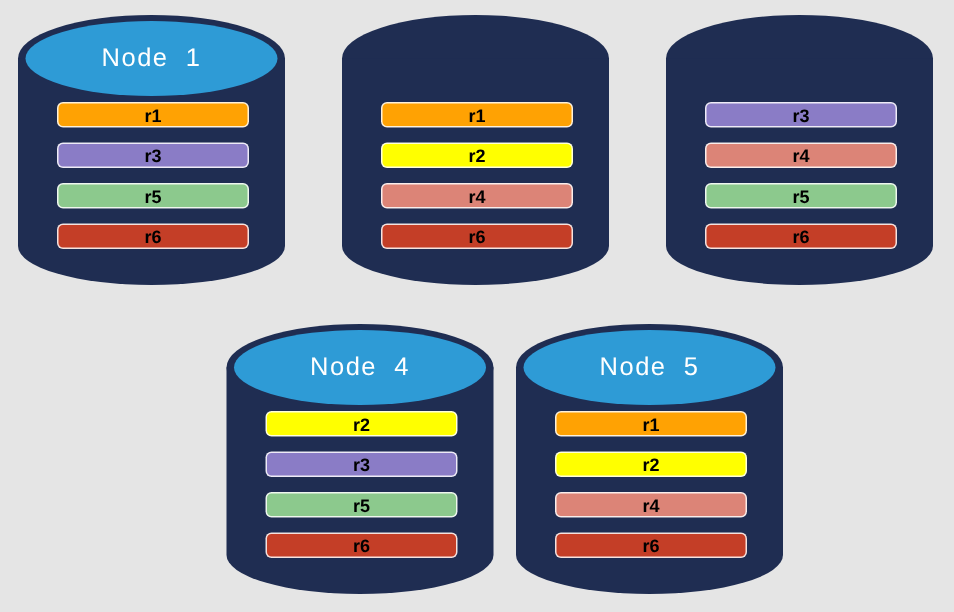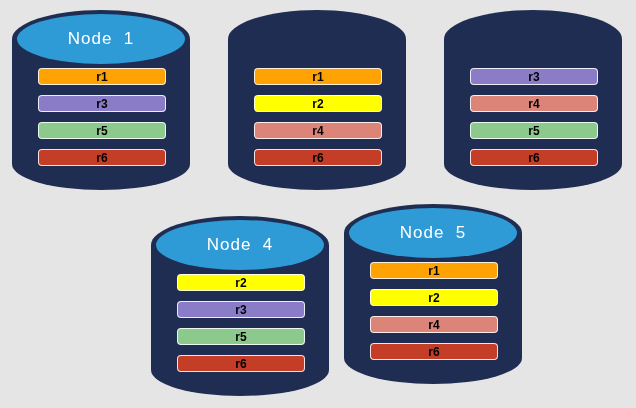--- a/index.html
+++ b/index.html
@@ -124,21 +124,21 @@
         </div>
       <div class="bar" style="background: rgb(140, 201, 141);">
           <span class="bar-label">r5</span>
         </div>
       <div class="bar" style="background: rgb(196, 62, 39);">
           <span class="bar-label">r6</span>
         </div>
     </div>
   </div>
 
-  <div class="cylinder" style="left:344px; top:204px;">
+  <div class="cylinder" style="left:344px; top:216px;">
     <div class="can-top"></div>
     <div class="can-body"></div>
     <div class="can-lid">
       <span class="node-label">Node  5</span>
     </div>
     <div class="bars">
       <div class="bar" style="background: rgb(255, 162, 3);">
           <span class="bar-label">r1</span>
         </div>
       <div class="bar" style="background: rgb(255, 255, 0);">

